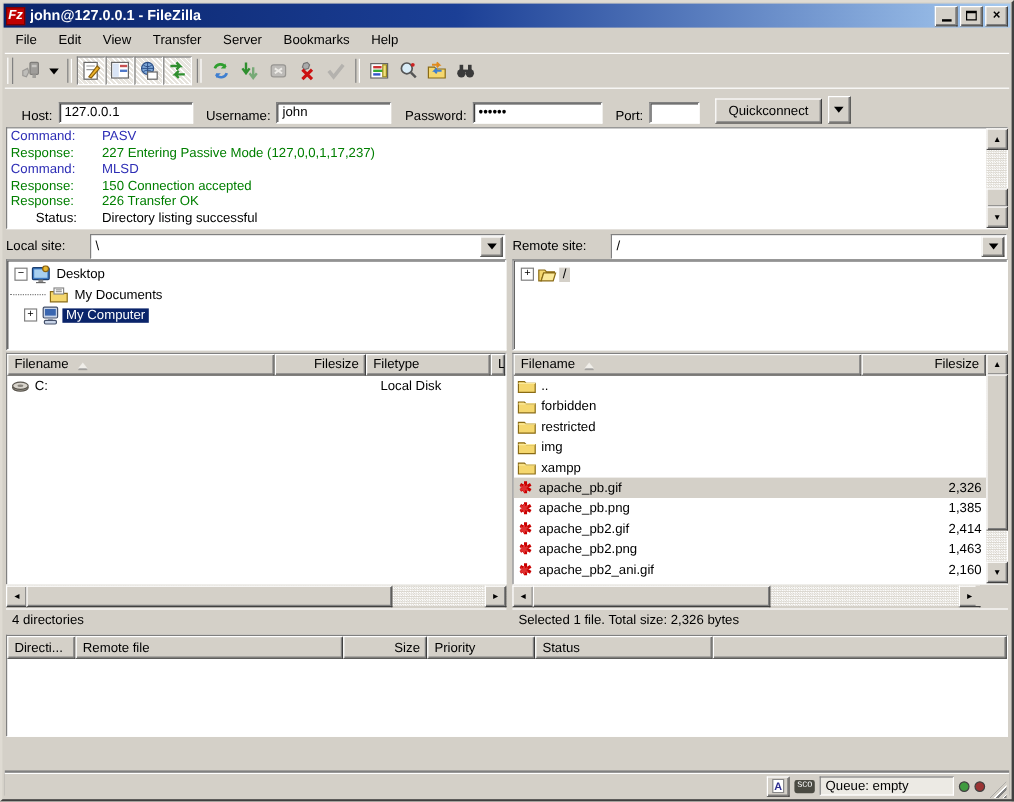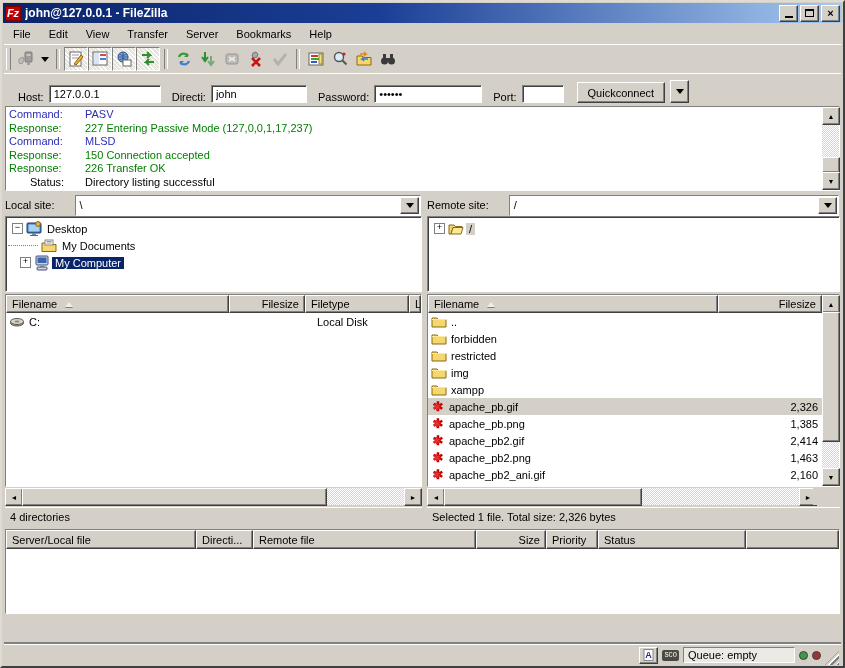--- a/index.html
+++ b/index.html
@@ -271,21 +271,21 @@
         <rect x="4" y="4" width="3" height="5" fill="#3A3A3A"></rect>
           <rect x="11" y="4" width="3" height="5" fill="#3A3A3A"></rect>
         <rect x="7.5" y="8" width="3" height="2" fill="#3A3A3A"></rect>
       </svg>
     </div>
   </div>
 
   <div class="quickbar">
     <span class="qc-label">Host:</span>
     <input class="tb-input" style="width: 112px;" value="127.0.0.1">
-    <span class="qc-label">Directi:</span>
+    <span class="qc-label">Username:</span>
     <input class="tb-input" style="width: 96px;" value="john">
     <span class="qc-label">Password:</span>
     <input class="tb-input" style="width: 108px;" value="••••••">
     <span class="qc-label">Port:</span>
     <input class="tb-input" style="width: 42px;" value="">
     <button class="qc-btn raised" style="margin-left:8px">Quickconnect</button>
     <div class="qc-dd raised">
         <div class="dd-arrow"></div>
       </div>
   </div>
@@ -535,33 +535,30 @@
   <div class="hscroll" style="left:425px;width:390px;top:486px">
     <div class="sb-btn raised" style="left:0;top:0">◄</div>
     <div class="sb-thumb raised" style="top:0;left:17px;width:196px;height:16px"></div>
     <div class="sb-btn raised" style="right:0;top:0">►</div>
   </div>
   <div style="position:absolute;right:3px;top:486px;width:27px;height:17px;background:#D4D0C8"></div>
   <div class="pane-status" style="left:425px;right:3px">Selected 1 file. Total size: 2,326 bytes</div>
 
   <div class="queue">
     <div class="lv-header">
-      <div class="hcell" style="width:190px">
-          <span>Server/Local file</span>
-        </div>
       <div class="hcell" style="width:57px">
           <span>Directi...</span>
         </div>
       <div class="hcell" style="width:223px">
           <span>Remote file</span>
         </div>
       <div class="hcell right" style="width:70px">
           <span>Size</span>
         </div>
-      <div class="hcell" style="width:52px">
+      <div class="hcell" style="width:90px">
           <span>Priority</span>
         </div>
       <div class="hcell" style="width:148px">
           <span>Status</span>
         </div>
       <div class="hcell" style="flex:1"></div>
     </div>
   </div>
 
 

